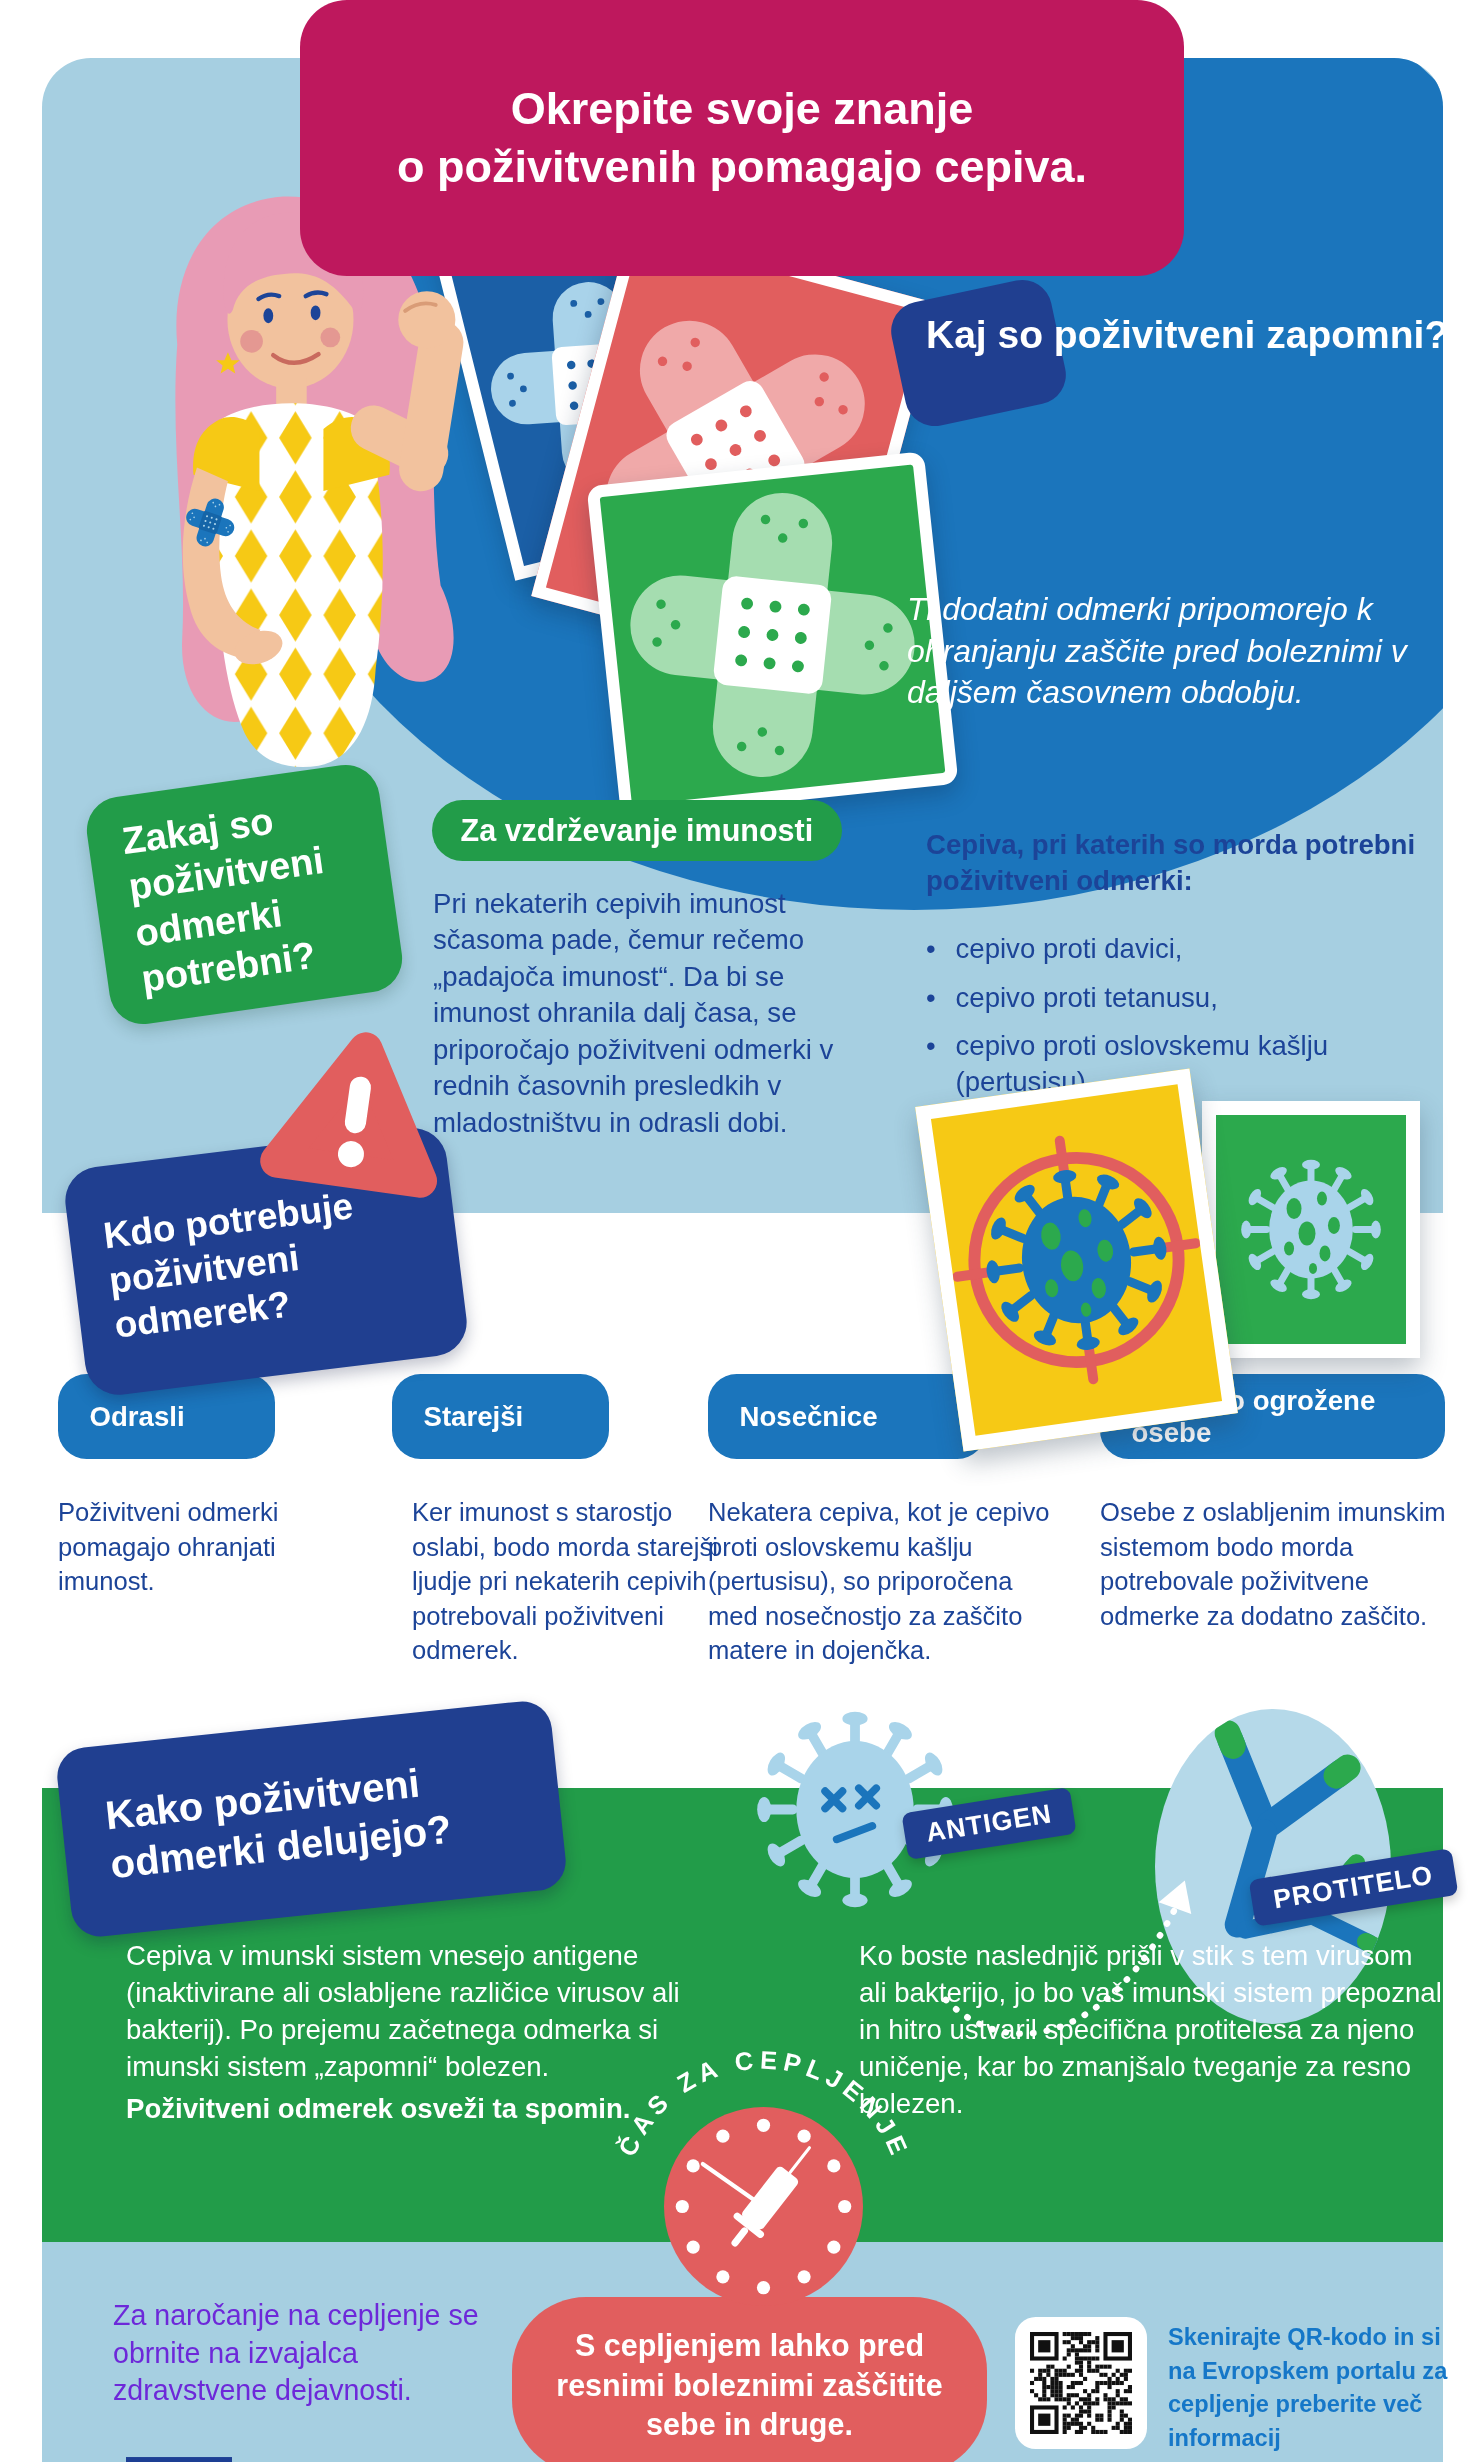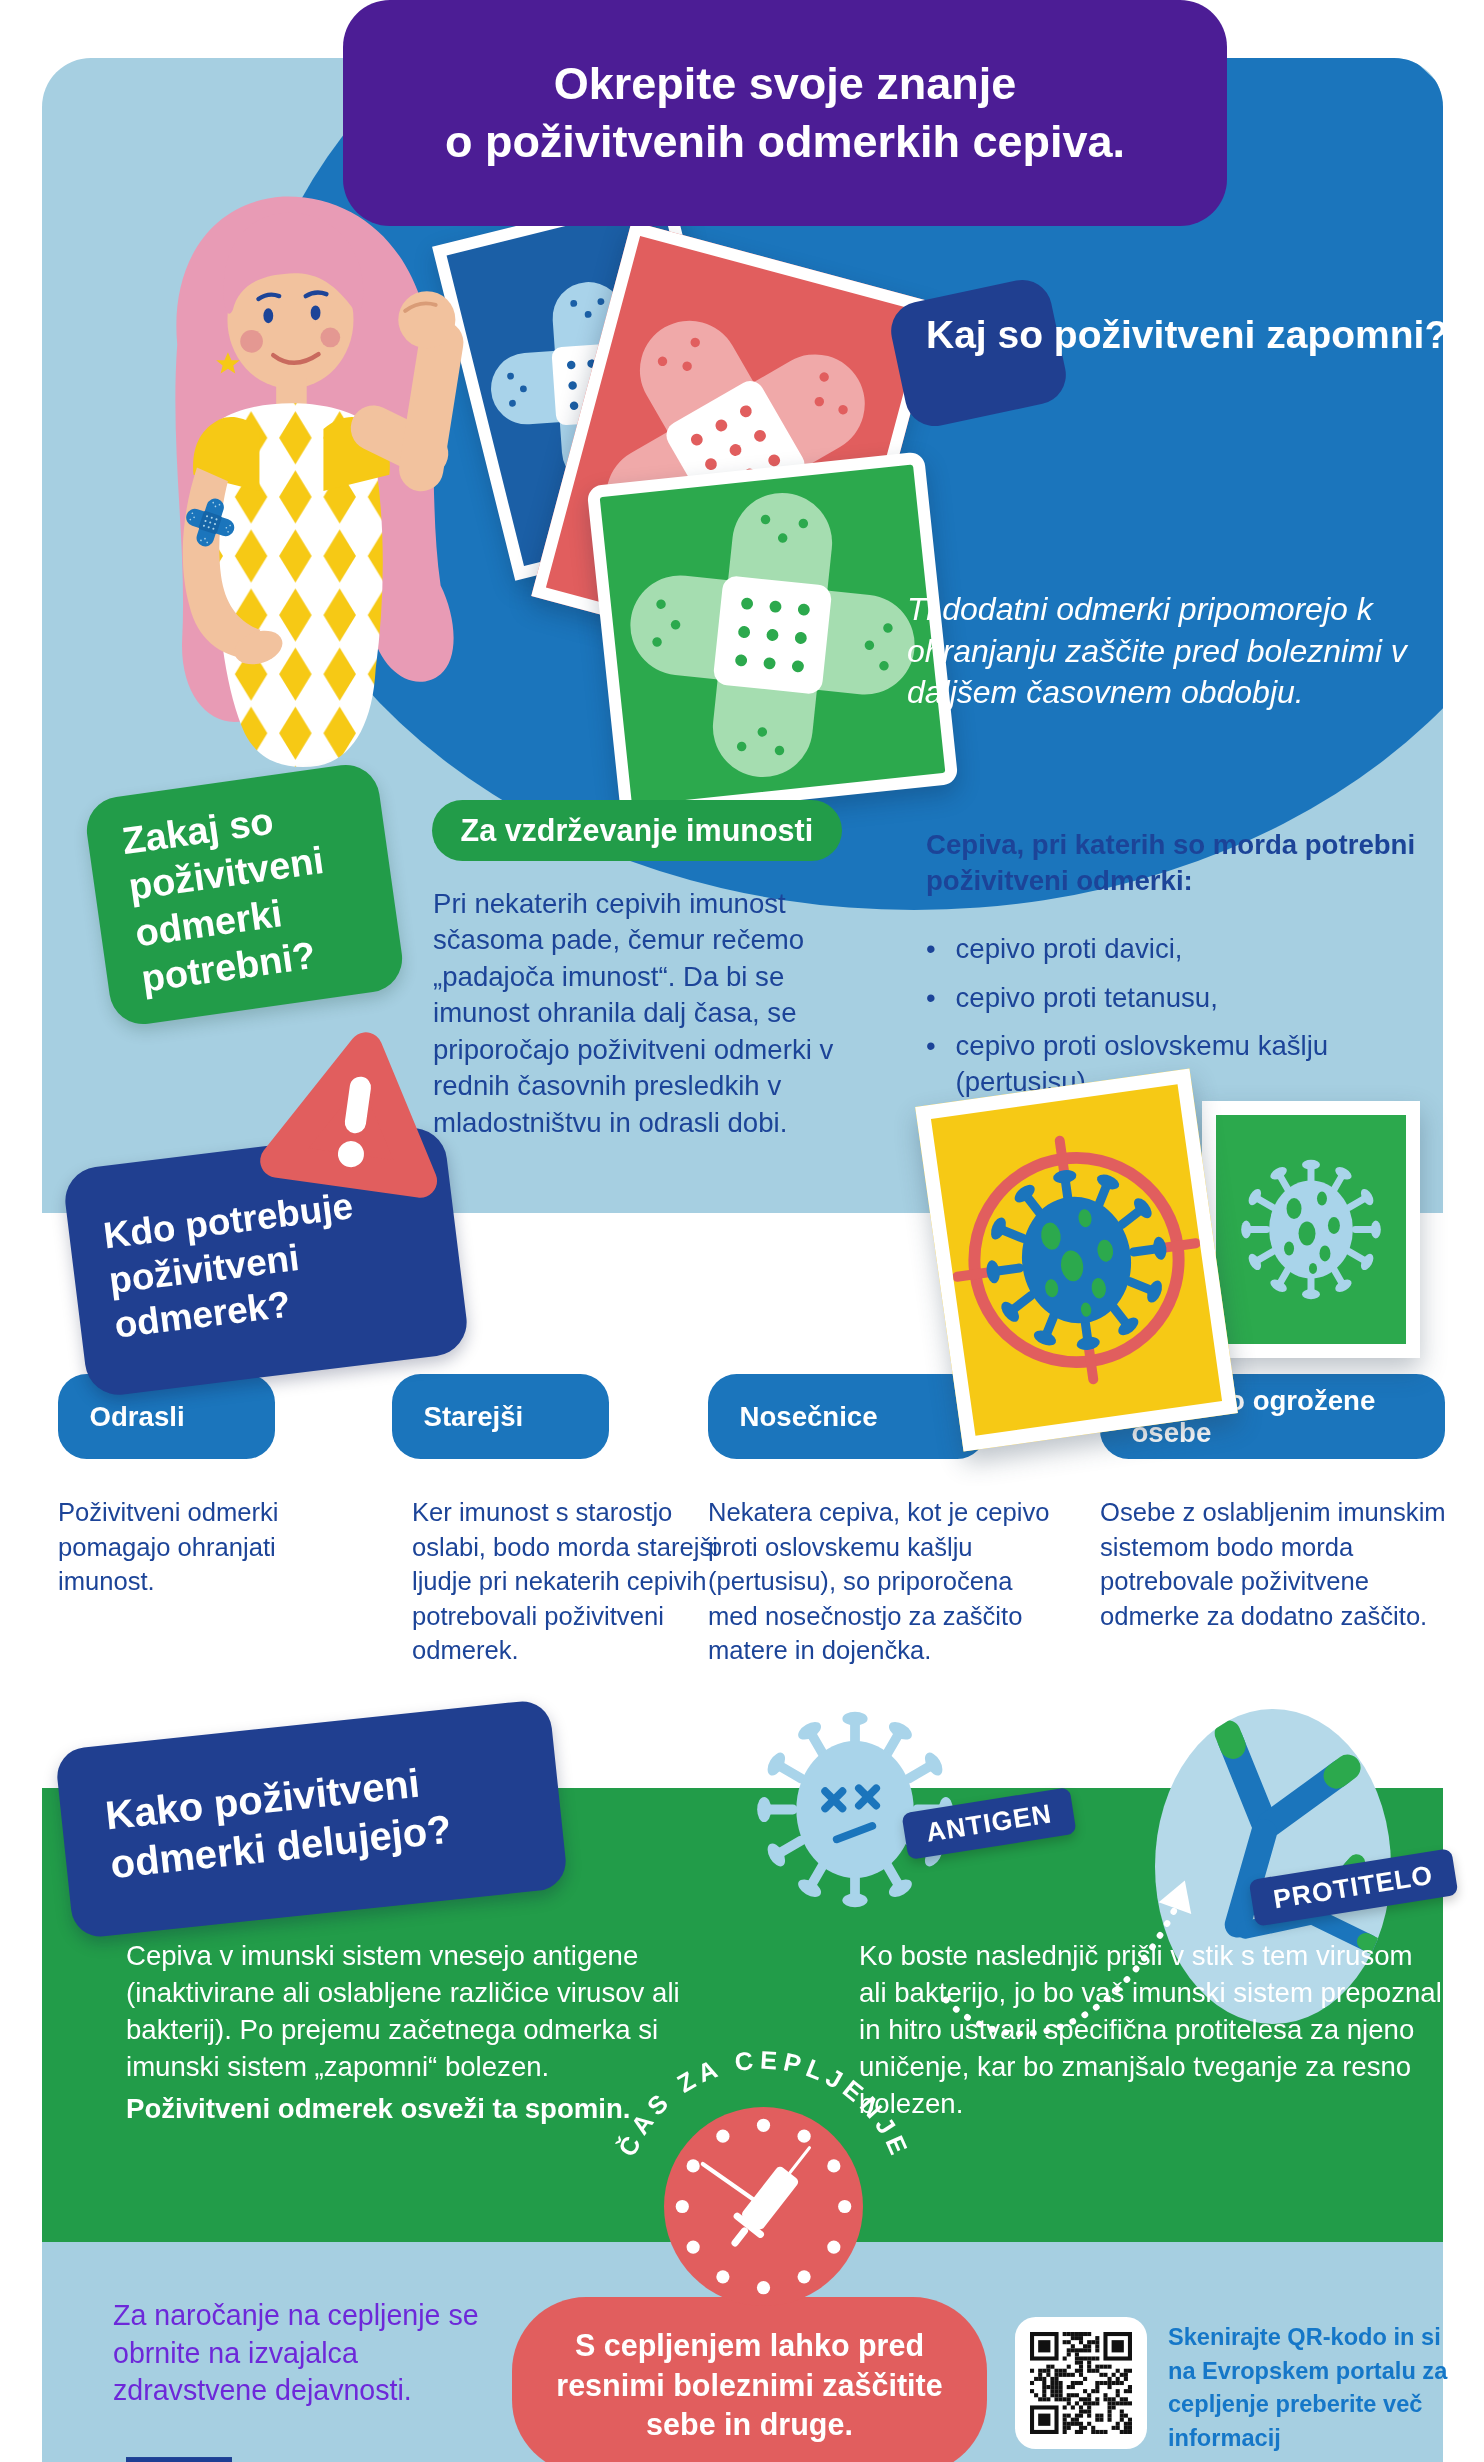--- a/index.html
+++ b/index.html
@@ -5,23 +5,23 @@
   html,body{margin:0;padding:0;background:#fff;}
   .page{position:relative;width:1484px;height:2607px;background:#ffffff;
         font-family:"Liberation Sans",sans-serif;overflow:hidden;}
   .abs{position:absolute;}
 
   
   .top-panel{left:42px;top:58px;width:1401px;height:1155px;background:#A6CFE1;
              border-radius:49px 49px 0 0;overflow:hidden;}
   .blue-blob{position:absolute;left:207px;top:-172px;width:1330px;height:1024px;
              background:#1B75BC;border-radius:50%;}
-  .title-bubble{left:300px;top:0;width:884px;height:226px;background:#4c1d95;
+  .title-bubble{left:300px;top:0;width:884px;height:276px;background:#be185d;
                 border-radius:47px;display:flex;flex-direction:column;justify-content:center;
-                align-items:center;text-align:center;z-index:6;margin-left:43px;}
+                align-items:center;text-align:center;z-index:6;}
   .title-bubble div{color:#fff;font-size:45px;font-weight:bold;line-height:1.28;}
 
   .card{position:absolute;border:12.8px solid #fff;box-shadow:0 9.8px 22px rgba(10,30,60,.25);}
   .card svg{display:block;width:100%;height:100%;}
   .card-blue{left:470px;top:212px;width:222px;height:320px;background:#1B5FA6;transform:rotate(-14deg);z-index:3;}
   .card-red{left:576px;top:256px;width:295px;height:364px;background:#E15E5E;transform:rotate(15deg);z-index:4;}
   .card-green{left:603px;top:468px;width:315px;height:310px;background:#2CA94D;transform:rotate(-6deg);border-radius:14.8px;z-index:5;}
 
   .what-tag{left:897px;top:290px;width:163px;height:126px;background:#203F90;border-radius:29.5px;
             transform:rotate(-12deg);z-index:6;}
@@ -230,21 +230,21 @@
       <ellipse cx="330" cy="966" rx="50" ry="32" fill="#F2C29E" transform="rotate(-18 330 966)"></ellipse>
       <rect x="512" y="498" width="210" height="92" rx="46" fill="#F2C29E" transform="rotate(26 612 544)"></rect>
       <rect x="636" y="300" width="90" height="350" rx="45" fill="#F2C29E" transform="rotate(9 681 475)"></rect>
       <circle cx="672" cy="300" r="58" fill="#F2C29E"></circle>
       <path d="M 628 282 q 30 -22 62 -12" stroke="#D99C77" stroke-width="8" fill="none" stroke-linecap="round"></path>
     </svg>
   </section>
 
   <div class="abs title-bubble">
     <div>Okrepite svoje znanje</div>
-    <div>o poživitvenih odmerkih cepiva.</div>
+    <div>o poživitvenih pomagajo cepiva.</div>
   </div>
 
   <div class="card card-blue">
     <svg viewBox="-150 -150 300 300">
       <use href="#plaster-def" transform="rotate(10) scale(1.15)" style="--strip:#A9D3EA;--pad:#ffffff;--dot:#1B5FA6"></use>
     </svg>
   </div>
   <div class="card card-red">
     <svg viewBox="-150 -150 300 300">
       <use href="#plaster-def" transform="rotate(45) scale(1.2)" style="--strip:#F0A9A9;--pad:#ffffff;--dot:#E15E5E"></use>

